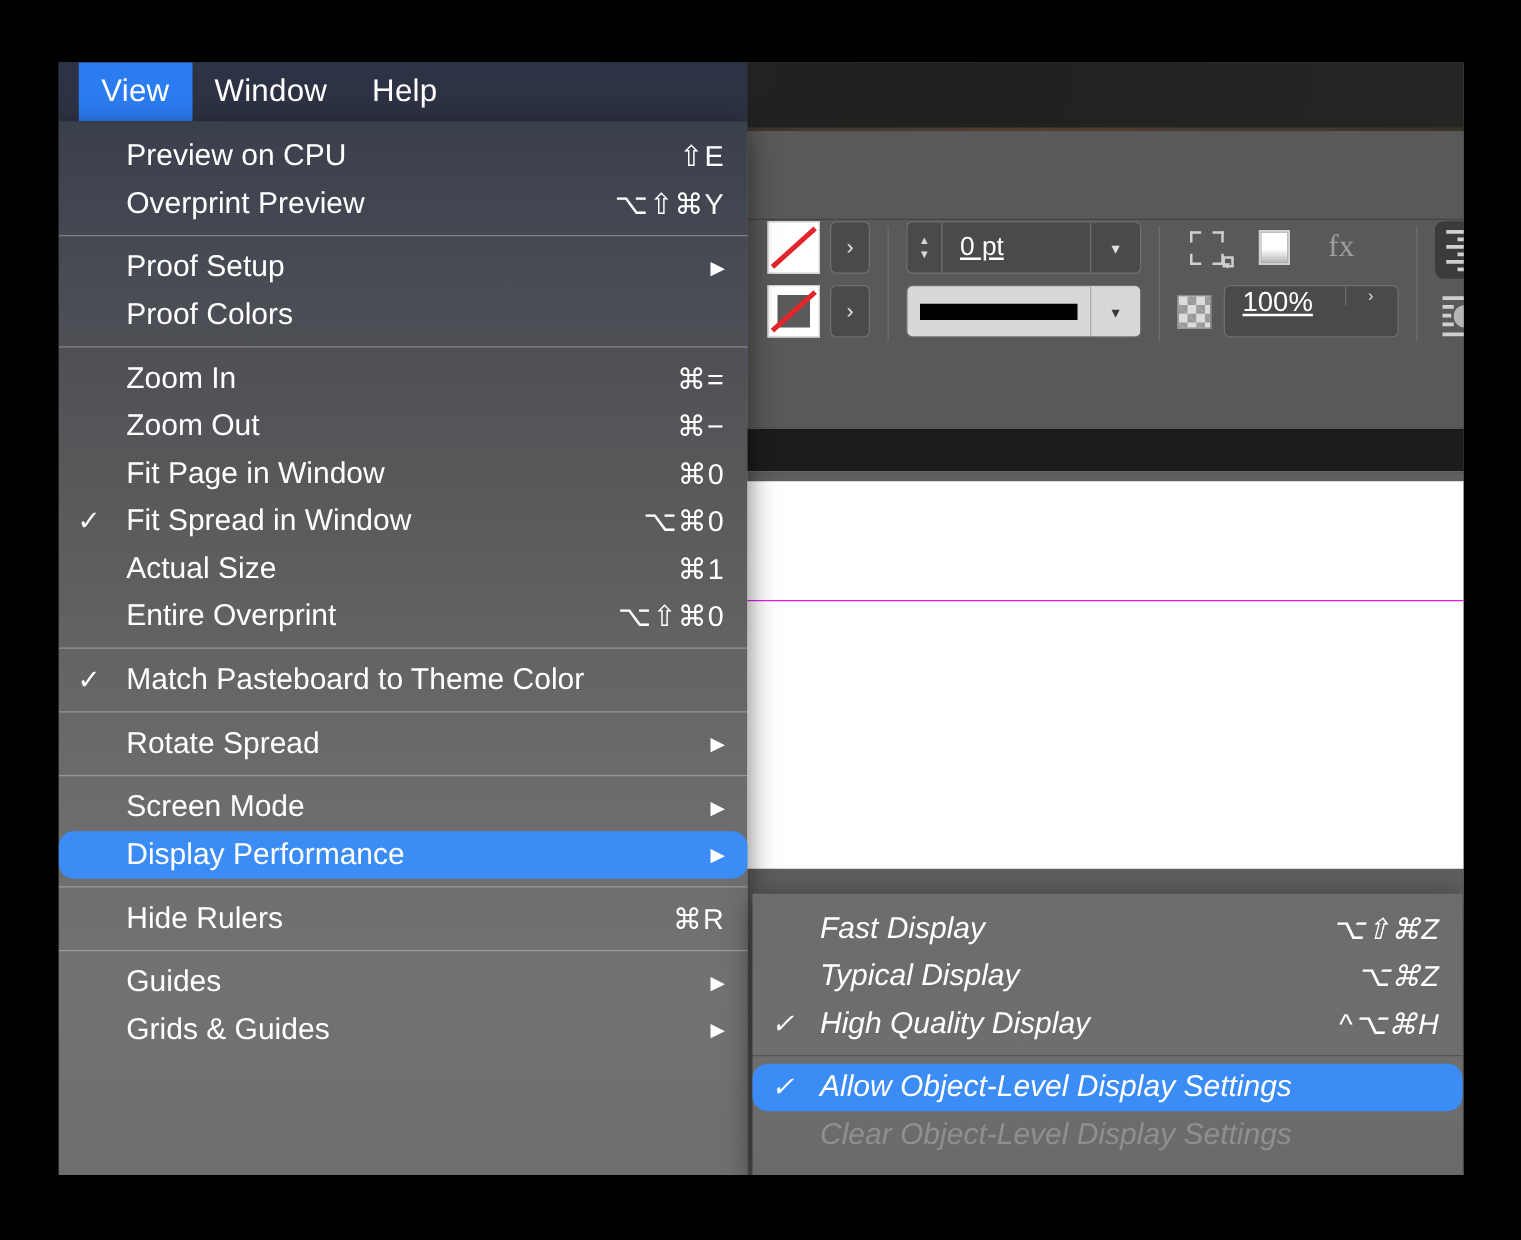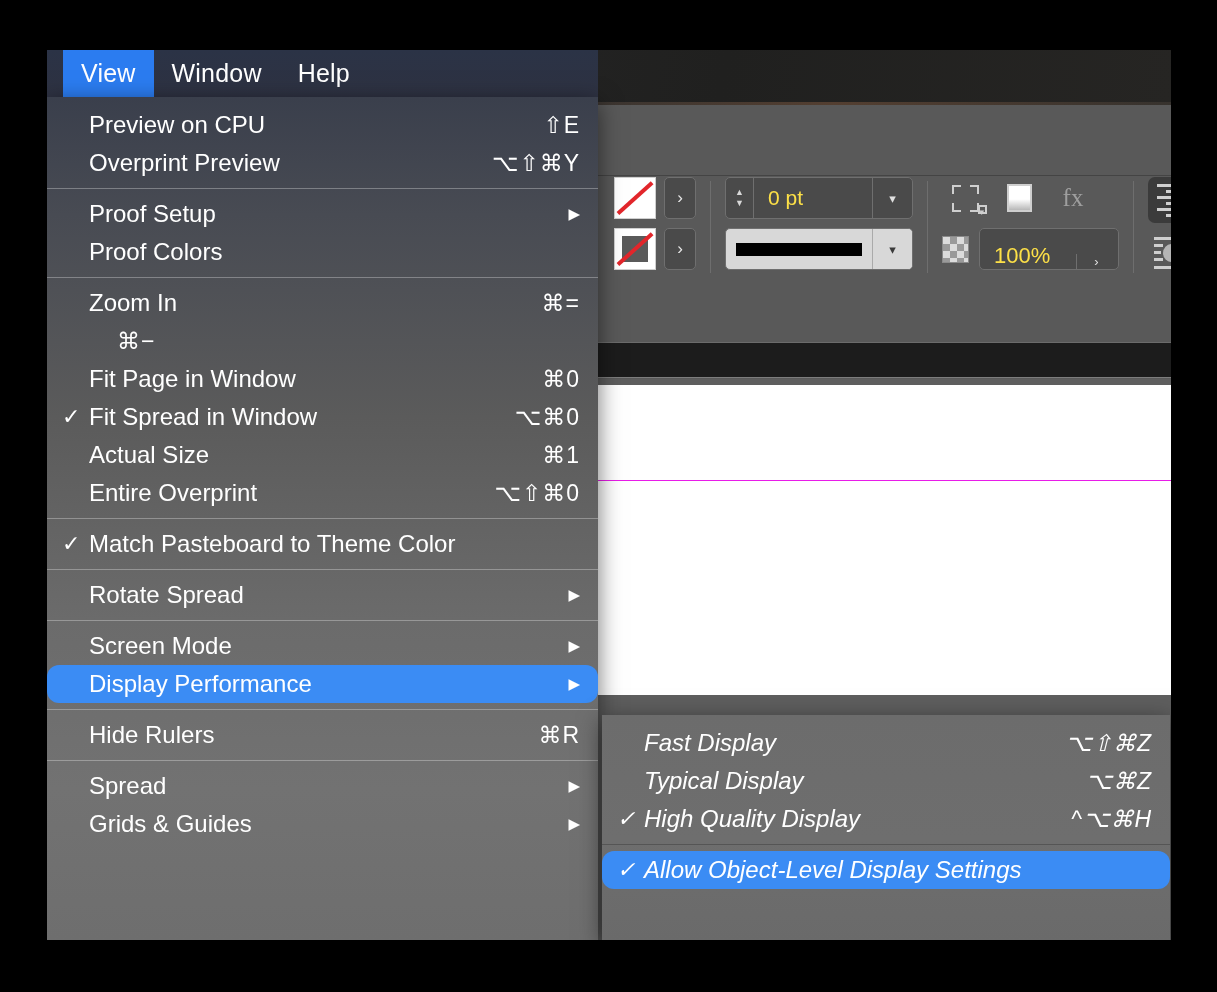--- a/index.html
+++ b/index.html
@@ -73,21 +73,21 @@
     border: 1px solid #6f6f6f; border-radius: 5px; overflow: hidden;
     background: #4a4a4a;
   }
   .spin {
     width: 28px; display: flex; flex-direction: column;
     align-items: center; justify-content: center; gap: 4px;
     border-right: 1px solid #6f6f6f; color: #d8d8d8; font-size: 9px; line-height: 7px;
   }
   .field-val {
     width: 118px; display: flex; align-items: center; padding-left: 14px;
-    color: #fde047; font-size: 21px;
+    color: #ffffff; font-size: 21px; text-decoration: underline;
   }
   .caret-btn {
     width: 40px; display: flex; align-items: center; justify-content: center;
     border-left: 1px solid #6f6f6f; color: #e0e0e0; font-size: 13px;
   }
 
   .strokestyle-field {
     display: flex; align-items: stretch; height: 42px;
     border: 1px solid #6f6f6f; border-radius: 5px; overflow: hidden;
     background: #d8d8d8; width: 188px;
@@ -114,21 +114,21 @@
   .opacity-group { display: flex; align-items: center; gap: 10px; }
   .checker {
     width: 27px; height: 27px;
     background-image:
       linear-gradient(45deg,#9a9a9a 25%,transparent 25%,transparent 75%,#9a9a9a 75%),
       linear-gradient(45deg,#9a9a9a 25%,transparent 25%,transparent 75%,#9a9a9a 75%);
     background-size: 14px 14px; background-position: 0 0, 7px 7px;
     background-color: #dcdcdc; border: 1px solid #8a8a8a;
   }
   .opacity-field {
-    display: flex; align-items: flex-end; height: 42px; width: 140px;
+    display: flex; align-items: flex-start; height: 42px; width: 140px;
     border: 1px solid #6f6f6f; border-radius: 5px; overflow: hidden; background: #4a4a4a;
   }
   .opacity-field .field-val { width: 96px; font-size: 22px; }
 
   .wrap-btn {
     width: 46px; height: 46px; background: #3b3b3b; border-radius: 7px;
     display: flex; align-items: center; justify-content: center;
   }
   .lines-icon { width: 28px; display: flex; flex-direction: column; gap: 3px; }
   .lines-icon i { display: block; height: 3px; background: #d0d0d0; }
@@ -205,21 +205,21 @@
     box-shadow: 0 6px 22px rgba(0,0,0,.55);
   }
   .menu-item {
     position: relative; display: flex; align-items: center;
     height: 38px; padding-left: 42px; padding-right: 18px;
     font-size: 24px; color: #ffffff; white-space: nowrap;
   }
   .menu-item .check {
     position: absolute; left: 15px; font-size: 22px; line-height: 1;
   }
-  .menu-item .label { flex: 1; }
+  .menu-item .label { flex: 1; margin-left: 12px; }
   .menu-item .shortcut {
     font-size: 23px; color: #ffffff; letter-spacing: 1px; margin-left: 28px;
   }
   .menu-item .submenu-arrow { font-size: 15px; color: #ffffff; margin-left: 24px; }
   .menu-item.selected { background: #3b8cf4; border-radius: 12px; }
   .menu-sep { height: 1px; margin: 6px 0; background: rgba(255,255,255,.30); }
   .menu-sep.dark { background: rgba(0,0,0,.22); }
   .menu-pad { height: 9px; }
 
   
@@ -411,20 +411,21 @@
         </div>
         <div class="menu-item">
           <span class="label">Proof Colors</span>
         </div>
         <div class="menu-sep"></div>
         <div class="menu-item">
           <span class="label">Zoom In</span>
           <span class="shortcut">⌘=</span>
         </div>
         <div class="menu-item">
+          <span class="label">Zoom Out</span>
           <span class="shortcut">⌘−</span>
         </div>
         <div class="menu-item">
           <span class="label">Fit Page in Window</span>
           <span class="shortcut">⌘0</span>
         </div>
         <div class="menu-item">
           <span class="check">✓</span>
           <span class="label">Fit Spread in Window</span>
           <span class="shortcut">⌥⌘0</span>
@@ -456,21 +457,21 @@
           <span class="label">Display Performance</span>
           <span class="submenu-arrow">▶</span>
         </div>
         <div class="menu-sep"></div>
         <div class="menu-item">
           <span class="label">Hide Rulers</span>
           <span class="shortcut">⌘R</span>
         </div>
         <div class="menu-sep"></div>
         <div class="menu-item">
-          <span class="label">Spread</span>
+          <span class="label">Guides</span>
           <span class="submenu-arrow">▶</span>
         </div>
         <div class="menu-item">
           <span class="label">Grids &amp; Guides</span>
           <span class="submenu-arrow">▶</span>
         </div>
       </div>
   </div>
 
   <div class="submenu">
@@ -487,16 +488,19 @@
         <div class="menu-item">
           <span class="check">✓</span>
           <span class="label">High Quality Display</span>
           <span class="shortcut">^⌥⌘H</span>
         </div>
         <div class="menu-sep dark"></div>
         <div class="menu-item selected">
           <span class="check">✓</span>
           <span class="label">Allow Object-Level Display Settings</span>
         </div>
+        <div class="menu-item disabled">
+          <span class="label">Clear Object-Level Display Settings</span>
+        </div>
       </div>
   </div>
 
 </div>
 
 </body></html>

